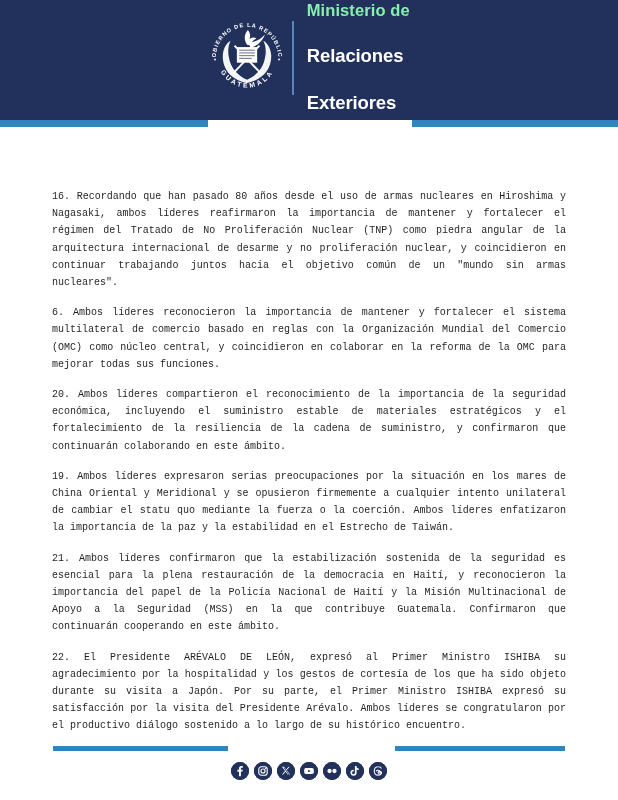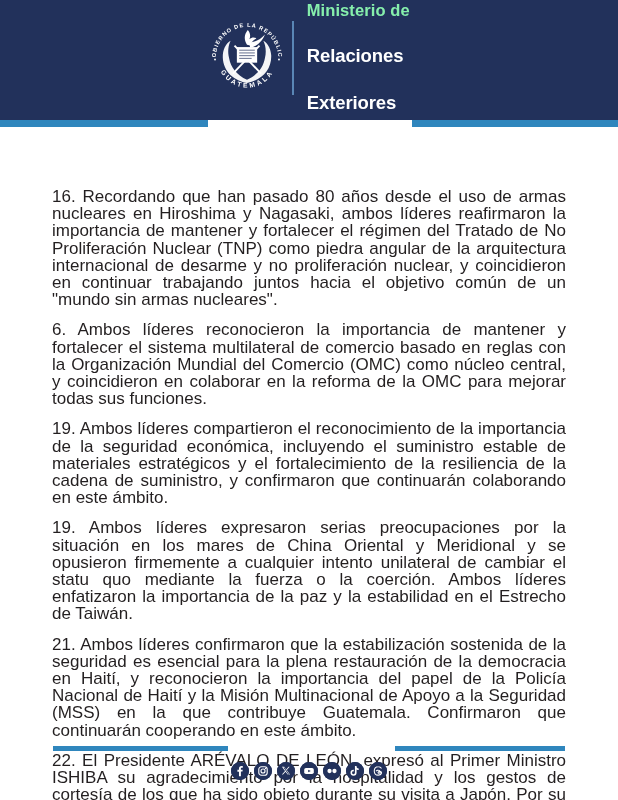--- a/index.html
+++ b/index.html
@@ -87,27 +87,27 @@
 
   
   .content {
     position: absolute;
     top: 188px;
     left: 52px;
     width: 514px;
   }
 
   .para {
-    font-size: 17px;
+    font-size: 10px;
     line-height: 17.2px;
     color: #231f20;
     text-align: justify;
     text-justify: inter-word;
     margin-bottom: 13px;
-    font-family: Liberation Sans, sans-serif;
+    font-family: Liberation Mono, monospace;
   }
   .para:last-child { margin-bottom: 16px; }
 
   
   .footer-rules {
     position: absolute;
     top: 746px; left: 0;
     width: 618px;
     height: 6px;
   }
@@ -198,21 +198,21 @@
 
 <div class="accent-bar-wrap">
   <div class="accent-seg-left"></div>
   <div class="accent-seg-gap"></div>
   <div class="accent-seg-right"></div>
 </div>
 
 <div class="content">
   <p class="para">16. Recordando que han pasado 80 años desde el uso de armas nucleares en Hiroshima y Nagasaki, ambos líderes reafirmaron la importancia de mantener y fortalecer el régimen del Tratado de No Proliferación Nuclear (TNP) como piedra angular de la arquitectura internacional de desarme y no proliferación nuclear, y coincidieron en continuar trabajando juntos hacia el objetivo común de un "mundo sin armas nucleares".</p>
   <p class="para">6. Ambos líderes reconocieron la importancia de mantener y fortalecer el sistema multilateral de comercio basado en reglas con la Organización Mundial del Comercio (OMC) como núcleo central, y coincidieron en colaborar en la reforma de la OMC para mejorar todas sus funciones.</p>
-  <p class="para">19. Ambos líderes compartieron el reconocimiento de la importancia de la seguridad económica, incluyendo el suministro estable de materiales estratégicos y el fortalecimiento de la resiliencia de la cadena de suministro, y confirmaron que continuarán colaborando en este ámbito.</p>
+  <p class="para">20. Ambos líderes compartieron el reconocimiento de la importancia de la seguridad económica, incluyendo el suministro estable de materiales estratégicos y el fortalecimiento de la resiliencia de la cadena de suministro, y confirmaron que continuarán colaborando en este ámbito.</p>
   <p class="para">19. Ambos líderes expresaron serias preocupaciones por la situación en los mares de China Oriental y Meridional y se opusieron firmemente a cualquier intento unilateral de cambiar el statu quo mediante la fuerza o la coerción. Ambos líderes enfatizaron la importancia de la paz y la estabilidad en el Estrecho de Taiwán.</p>
   <p class="para">21. Ambos líderes confirmaron que la estabilización sostenida de la seguridad es esencial para la plena restauración de la democracia en Haití, y reconocieron la importancia del papel de la Policía Nacional de Haití y la Misión Multinacional de Apoyo a la Seguridad (MSS) en la que contribuye Guatemala. Confirmaron que continuarán cooperando en este ámbito.</p>
   <p class="para">22. El Presidente ARÉVALO DE LEÓN, expresó al Primer Ministro ISHIBA su agradecimiento por la hospitalidad y los gestos de cortesía de los que ha sido objeto durante su visita a Japón. Por su parte, el Primer Ministro ISHIBA expresó su satisfacción por la visita del Presidente Arévalo. Ambos líderes se congratularon por el productivo diálogo sostenido a lo largo de su histórico encuentro.</p>
 </div>
 
 <div class="footer-rules">
   <div class="footer-rule left"></div>
   <div class="footer-rule right"></div>
 </div>
 

